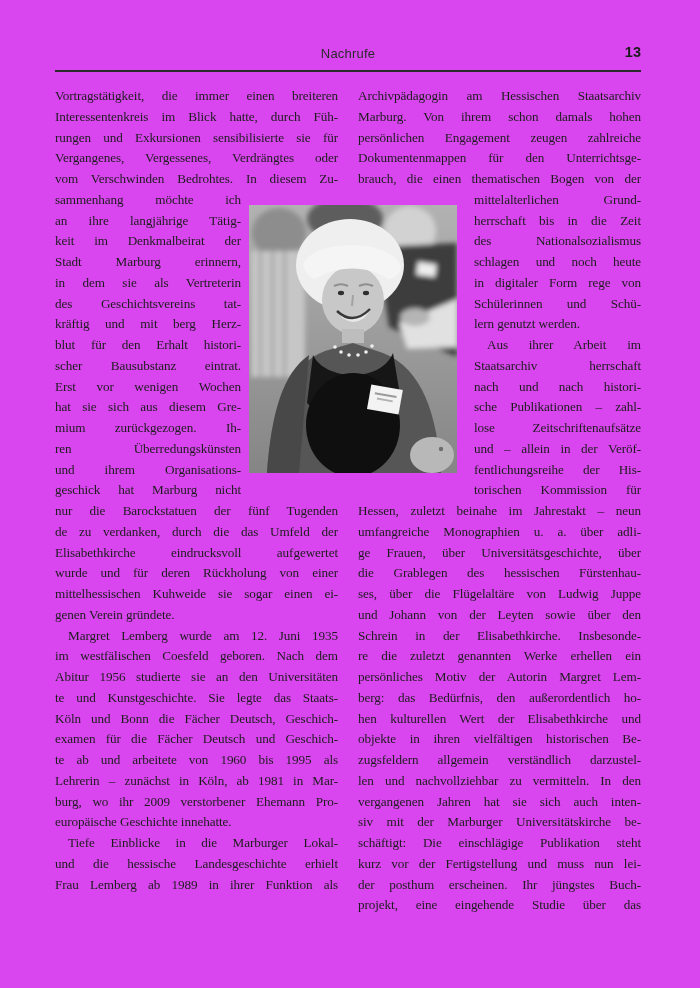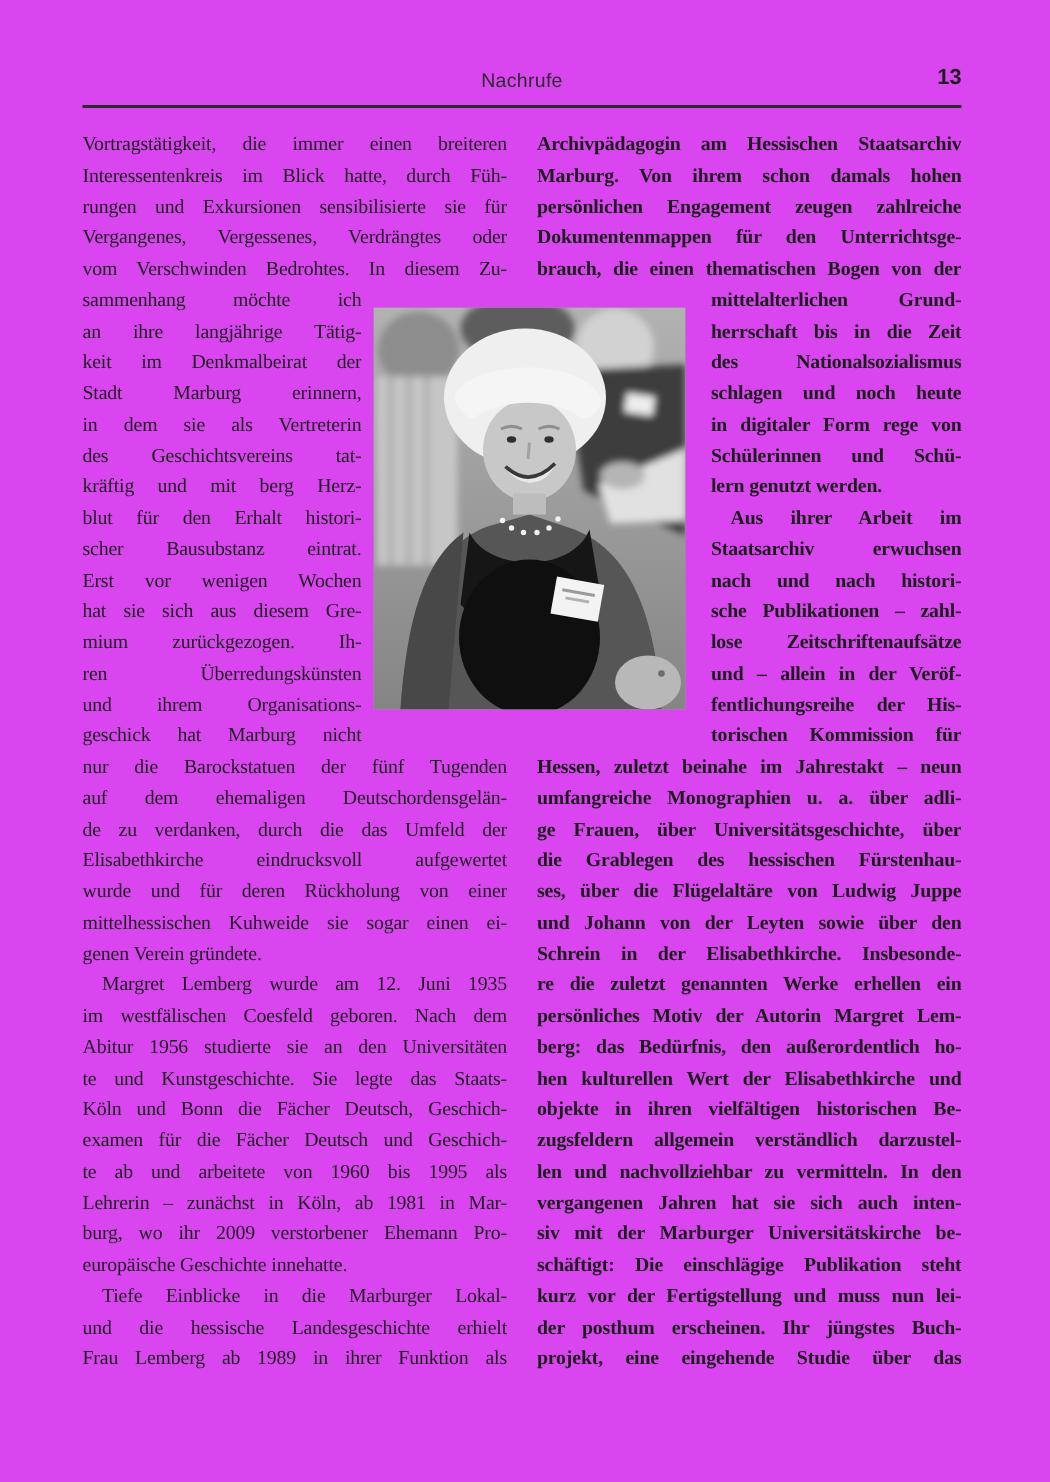--- a/index.html
+++ b/index.html
@@ -19,21 +19,21 @@
   }
   .rule { position:absolute; left:55px; top:70px; width:586px; height:1.5px; background:#2a2a2a; }
 
   
   .col {
     position:absolute; top:86px; width:283px;
     font:13.2px/20.75px "Liberation Serif", serif;
     color:#1d1d1d; letter-spacing:-0.1px; text-align:justify;
   }
   .col-left  { left:55px; }
-  .col-right { left:358px;font-weight:bold; }
+  .col-right { left:358px; }
   .block { width:283px; }
   .col-left  .block.narrow { width:186px; }
   .col-right .block.narrow { width:167px; margin-left:116px; }
   .ln { height:20.75px; overflow:hidden; text-align:justify; text-align-last:justify; }
   .ln.last   { text-align-last:left; }
   .ln.indent { text-indent:13px; }
 
   
   figure.photo {
     position:absolute; left:249px; top:205px; width:208px; height:268px;
@@ -72,21 +72,20 @@
         <div class="ln">scher Bausubstanz eintrat.</div>
         <div class="ln">Erst vor wenigen Wochen</div>
         <div class="ln">hat sie sich aus diesem Gre-</div>
         <div class="ln">mium zurückgezogen. Ih-</div>
         <div class="ln">ren Überredungskünsten</div>
         <div class="ln">und ihrem Organisations-</div>
         <div class="ln">geschick hat Marburg nicht</div>
       </div>
       <div class="block wide">
         <div class="ln">nur die Barockstatuen der fünf Tugenden</div>
-        <div class="ln">auf dem ehemaligen Deutschordensgelän-</div>
         <div class="ln">de zu verdanken, durch die das Umfeld der</div>
         <div class="ln">Elisabethkirche eindrucksvoll aufgewertet</div>
         <div class="ln">wurde und für deren Rückholung von einer</div>
         <div class="ln">mittelhessischen Kuhweide sie sogar einen ei-</div>
         <div class="ln last">genen Verein gründete.</div>
       </div>
       <div class="block wide">
         <div class="ln indent">Margret Lemberg wurde am 12. Juni 1935</div>
         <div class="ln">im westfälischen Coesfeld geboren. Nach dem</div>
         <div class="ln">Abitur 1956 studierte sie an den Universitäten</div>
@@ -114,21 +113,21 @@
       </div>
       <div class="block narrow">
         <div class="ln">mittelalterlichen Grund-</div>
         <div class="ln">herrschaft bis in die Zeit</div>
         <div class="ln">des Nationalsozialismus</div>
         <div class="ln">schlagen und noch heute</div>
         <div class="ln">in digitaler Form rege von</div>
         <div class="ln">Schülerinnen und Schü-</div>
         <div class="ln last">lern genutzt werden.</div>
         <div class="ln indent">Aus ihrer Arbeit im</div>
-        <div class="ln">Staatsarchiv erwuchsen</div>
+        <div class="ln">Staatsarchiv herrschaft</div>
         <div class="ln">nach und nach histori-</div>
         <div class="ln">sche Publikationen – zahl-</div>
         <div class="ln">lose Zeitschriftenaufsätze</div>
         <div class="ln">und – allein in der Veröf-</div>
         <div class="ln">fentlichungsreihe der His-</div>
         <div class="ln">torischen Kommission für</div>
       </div>
       <div class="block wide">
         <div class="ln">Hessen, zuletzt beinahe im Jahrestakt – neun</div>
         <div class="ln">umfangreiche Monographien u. a. über adli-</div>

